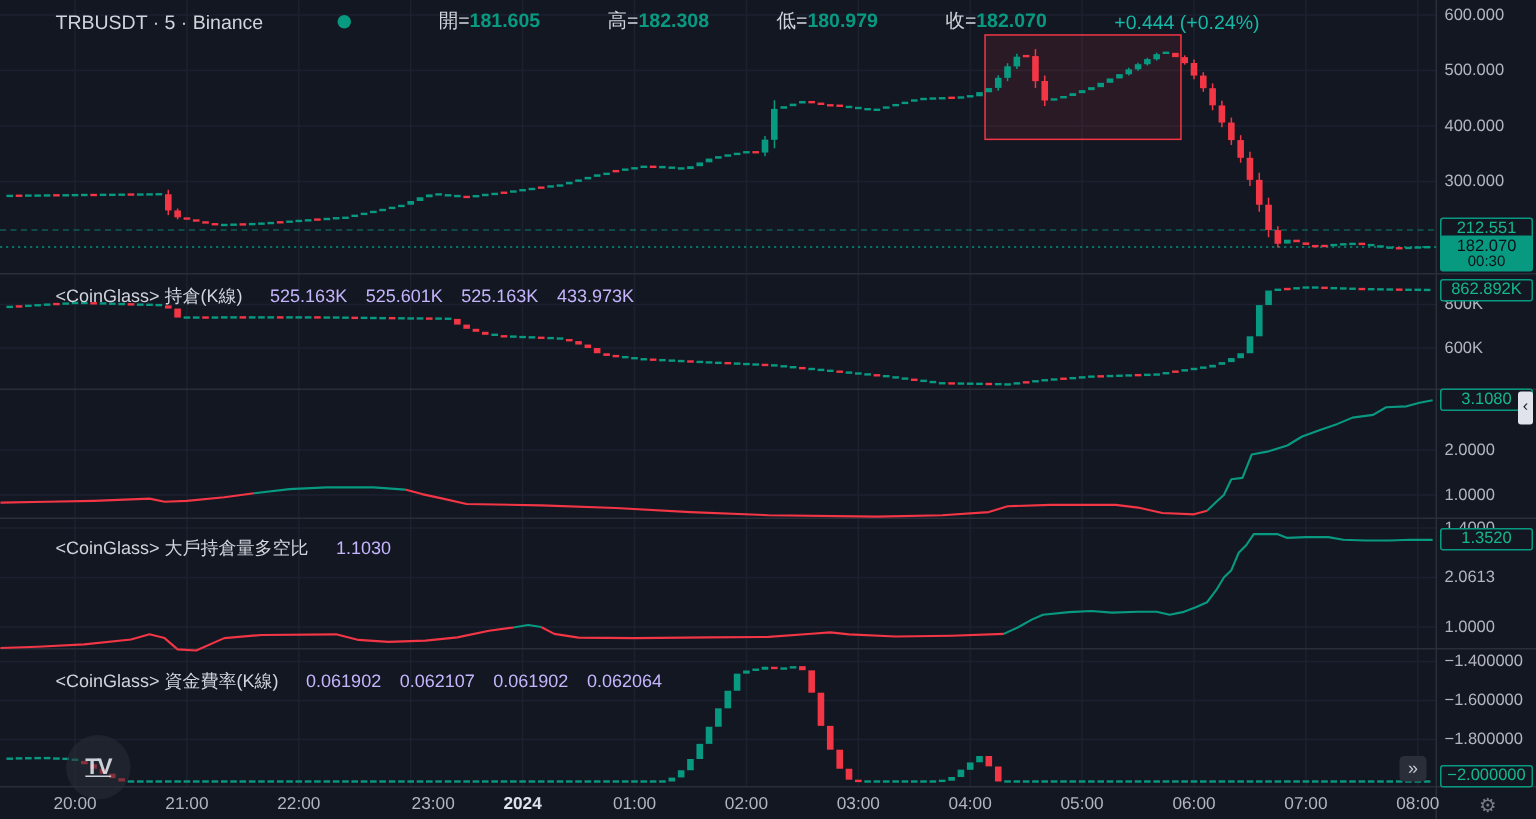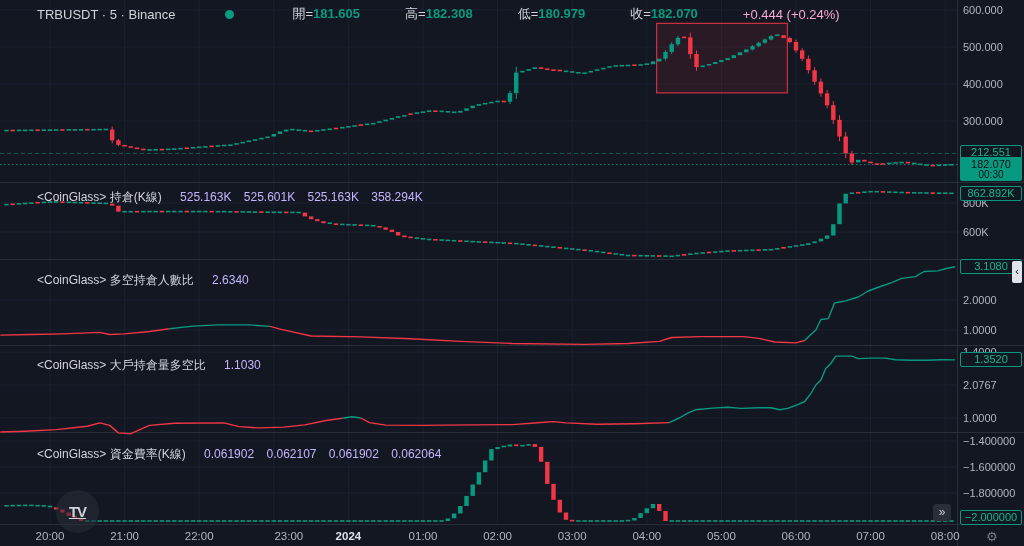--- a/index.html
+++ b/index.html
@@ -4,33 +4,33 @@
 <style>
   html,body{margin:0;padding:0;background:#0b0e13;}
   .stage{position:relative;width:1024px;height:546px;background:#131722;overflow:hidden;
          font-family:"Liberation Sans","DejaVu Sans",sans-serif;}
   #plot{position:absolute;left:0;top:0;}
   .hdr{position:absolute;left:37px;top:6px;height:16px;display:flex;align-items:center;
        font-size:13px;color:#d1d4dc;white-space:nowrap;z-index:5;gap:36px;}
   .hdr .dot{width:9px;height:9px;border-radius:50%;background:#089981;margin:0 22px 0 14px;}
   .hdr .kv{margin-right:9px;color:#d1d4dc;}
   .hdr .kv b{font-weight:700;color:#089981;}
-  .hdr .chg{color:#f9a8d4;}
+  .hdr .chg{color:#14b8a6;}
   .lrow{position:absolute;left:37px;font-size:12px;color:#d1d4dc;white-space:nowrap;z-index:5;}
   .lrow .val{color:#c4b5fd;margin-left:9px;}
   .lrow .val.first{margin-left:15px;}
   .tick{position:absolute;left:963px;width:58px;font-size:11px;color:#b2b5be;z-index:4;}
   .badge{position:absolute;left:960px;width:62px;text-align:center;font-size:11px;z-index:6;
          border-radius:2px;box-sizing:border-box;}
   .badge.outline{border:1px solid #089981;color:#14b88c;background:#131722;height:15px;line-height:13px;}
   .badge.solid{background:#089981;color:#0b1217;height:24px;line-height:12px;padding-top:1px;}
   .badge .sub{font-size:10px;display:block;line-height:10px;}
   .tlabel{position:absolute;top:530px;transform:translateX(-50%);font-size:11.5px;color:#b2b5be;z-index:4;}
   .tlabel.bold{color:#dde1ea;font-weight:700;}
-  .logo{position:absolute;left:56px;top:490px;width:43px;height:43px;border-radius:50%;
+  .logo{position:absolute;left:44px;top:490px;width:43px;height:43px;border-radius:50%;
         background:rgba(42,46,57,.55);color:rgba(235,238,245,.85);display:flex;align-items:center;
         justify-content:center;font-weight:700;font-size:15px;letter-spacing:-1px;z-index:3;text-decoration:underline;}
   .btn-collapse{position:absolute;left:1012px;top:261px;width:10px;height:22px;background:#e0e3eb;
         border-radius:2px;color:#131722;font-size:11px;line-height:21px;text-align:center;z-index:7;}
   .btn-expand{position:absolute;left:933px;top:504px;width:18px;height:17px;background:#2a2e39;
         border-radius:3px;color:#c7cbd6;font-size:12px;line-height:16px;text-align:center;z-index:7;}
   .gear{position:absolute;left:986px;top:529px;color:#787b86;font-size:13px;z-index:7;}
 </style>
 </head>
 <body>
@@ -584,27 +584,23 @@
     <span class="kv"><span>低=</span><b>180.979</b></span>
     <span class="kv"><span>收=</span><b>182.070</b></span>
     <span class="chg">+0.444 (+0.24%)</span>
   </div>
 
   <div class="lrow" style="top:189px">
     <span>&lt;CoinGlass&gt; 持倉(K線)</span>
     <span class="val first">525.163K</span>
     <span class="val">525.601K</span>
     <span class="val">525.163K</span>
-    <span class="val">358.294K</span>
+    <span class="val">433.973K</span>
   </div>
 
-  <div class="lrow" style="top:272px">
-    <span>&lt;CoinGlass&gt; 多空持倉人數比</span>
-    <span class="val first">2.6340</span>
-  </div>
 
   <div class="lrow" style="top:357px">
     <span>&lt;CoinGlass&gt; 大戶持倉量多空比</span>
     <span class="val first">1.1030</span>
   </div>
 
   <div class="lrow" style="top:446px">
     <span>&lt;CoinGlass&gt; 資金費率(K線)</span>
     <span class="val first">0.061902</span>
     <span class="val">0.062107</span>
@@ -624,21 +620,21 @@
       <div class="tick" style="top: 115px;">300.000</div>
       <div class="badge outline" style="top: 145px;">212.551</div>
       <div class="badge solid" style="top: 157px;">182.070<span class="sub">00:30</span></div>
       <div class="tick" style="top: 197px;">800K</div>
       <div class="tick" style="top: 226px;">600K</div>
       <div class="badge outline" style="top: 186px;">862.892K</div>
       <div class="tick" style="top: 294px;">2.0000</div>
       <div class="tick" style="top: 324px;">1.0000</div>
       <div class="badge outline" style="top: 259px;">3.1080</div>
       <div class="tick" style="top: 346px;">1.4000</div>
-      <div class="tick" style="top: 379px;">2.0767</div>
+      <div class="tick" style="top: 379px;">2.0613</div>
       <div class="tick" style="top: 412px;">1.0000</div>
       <div class="badge outline" style="top: 352px;">1.3520</div>
       <div class="tick" style="top: 435px;">−1.400000</div>
       <div class="tick" style="top: 461px;">−1.600000</div>
       <div class="tick" style="top: 487px;">−1.800000</div>
       <div class="badge outline" style="top: 510px;">−2.000000</div>
     </div>
   <div id="time-layer">
       <div class="tlabel" style="left: 50px;">20:00</div>
       <div class="tlabel" style="left: 124.6px;">21:00</div>

